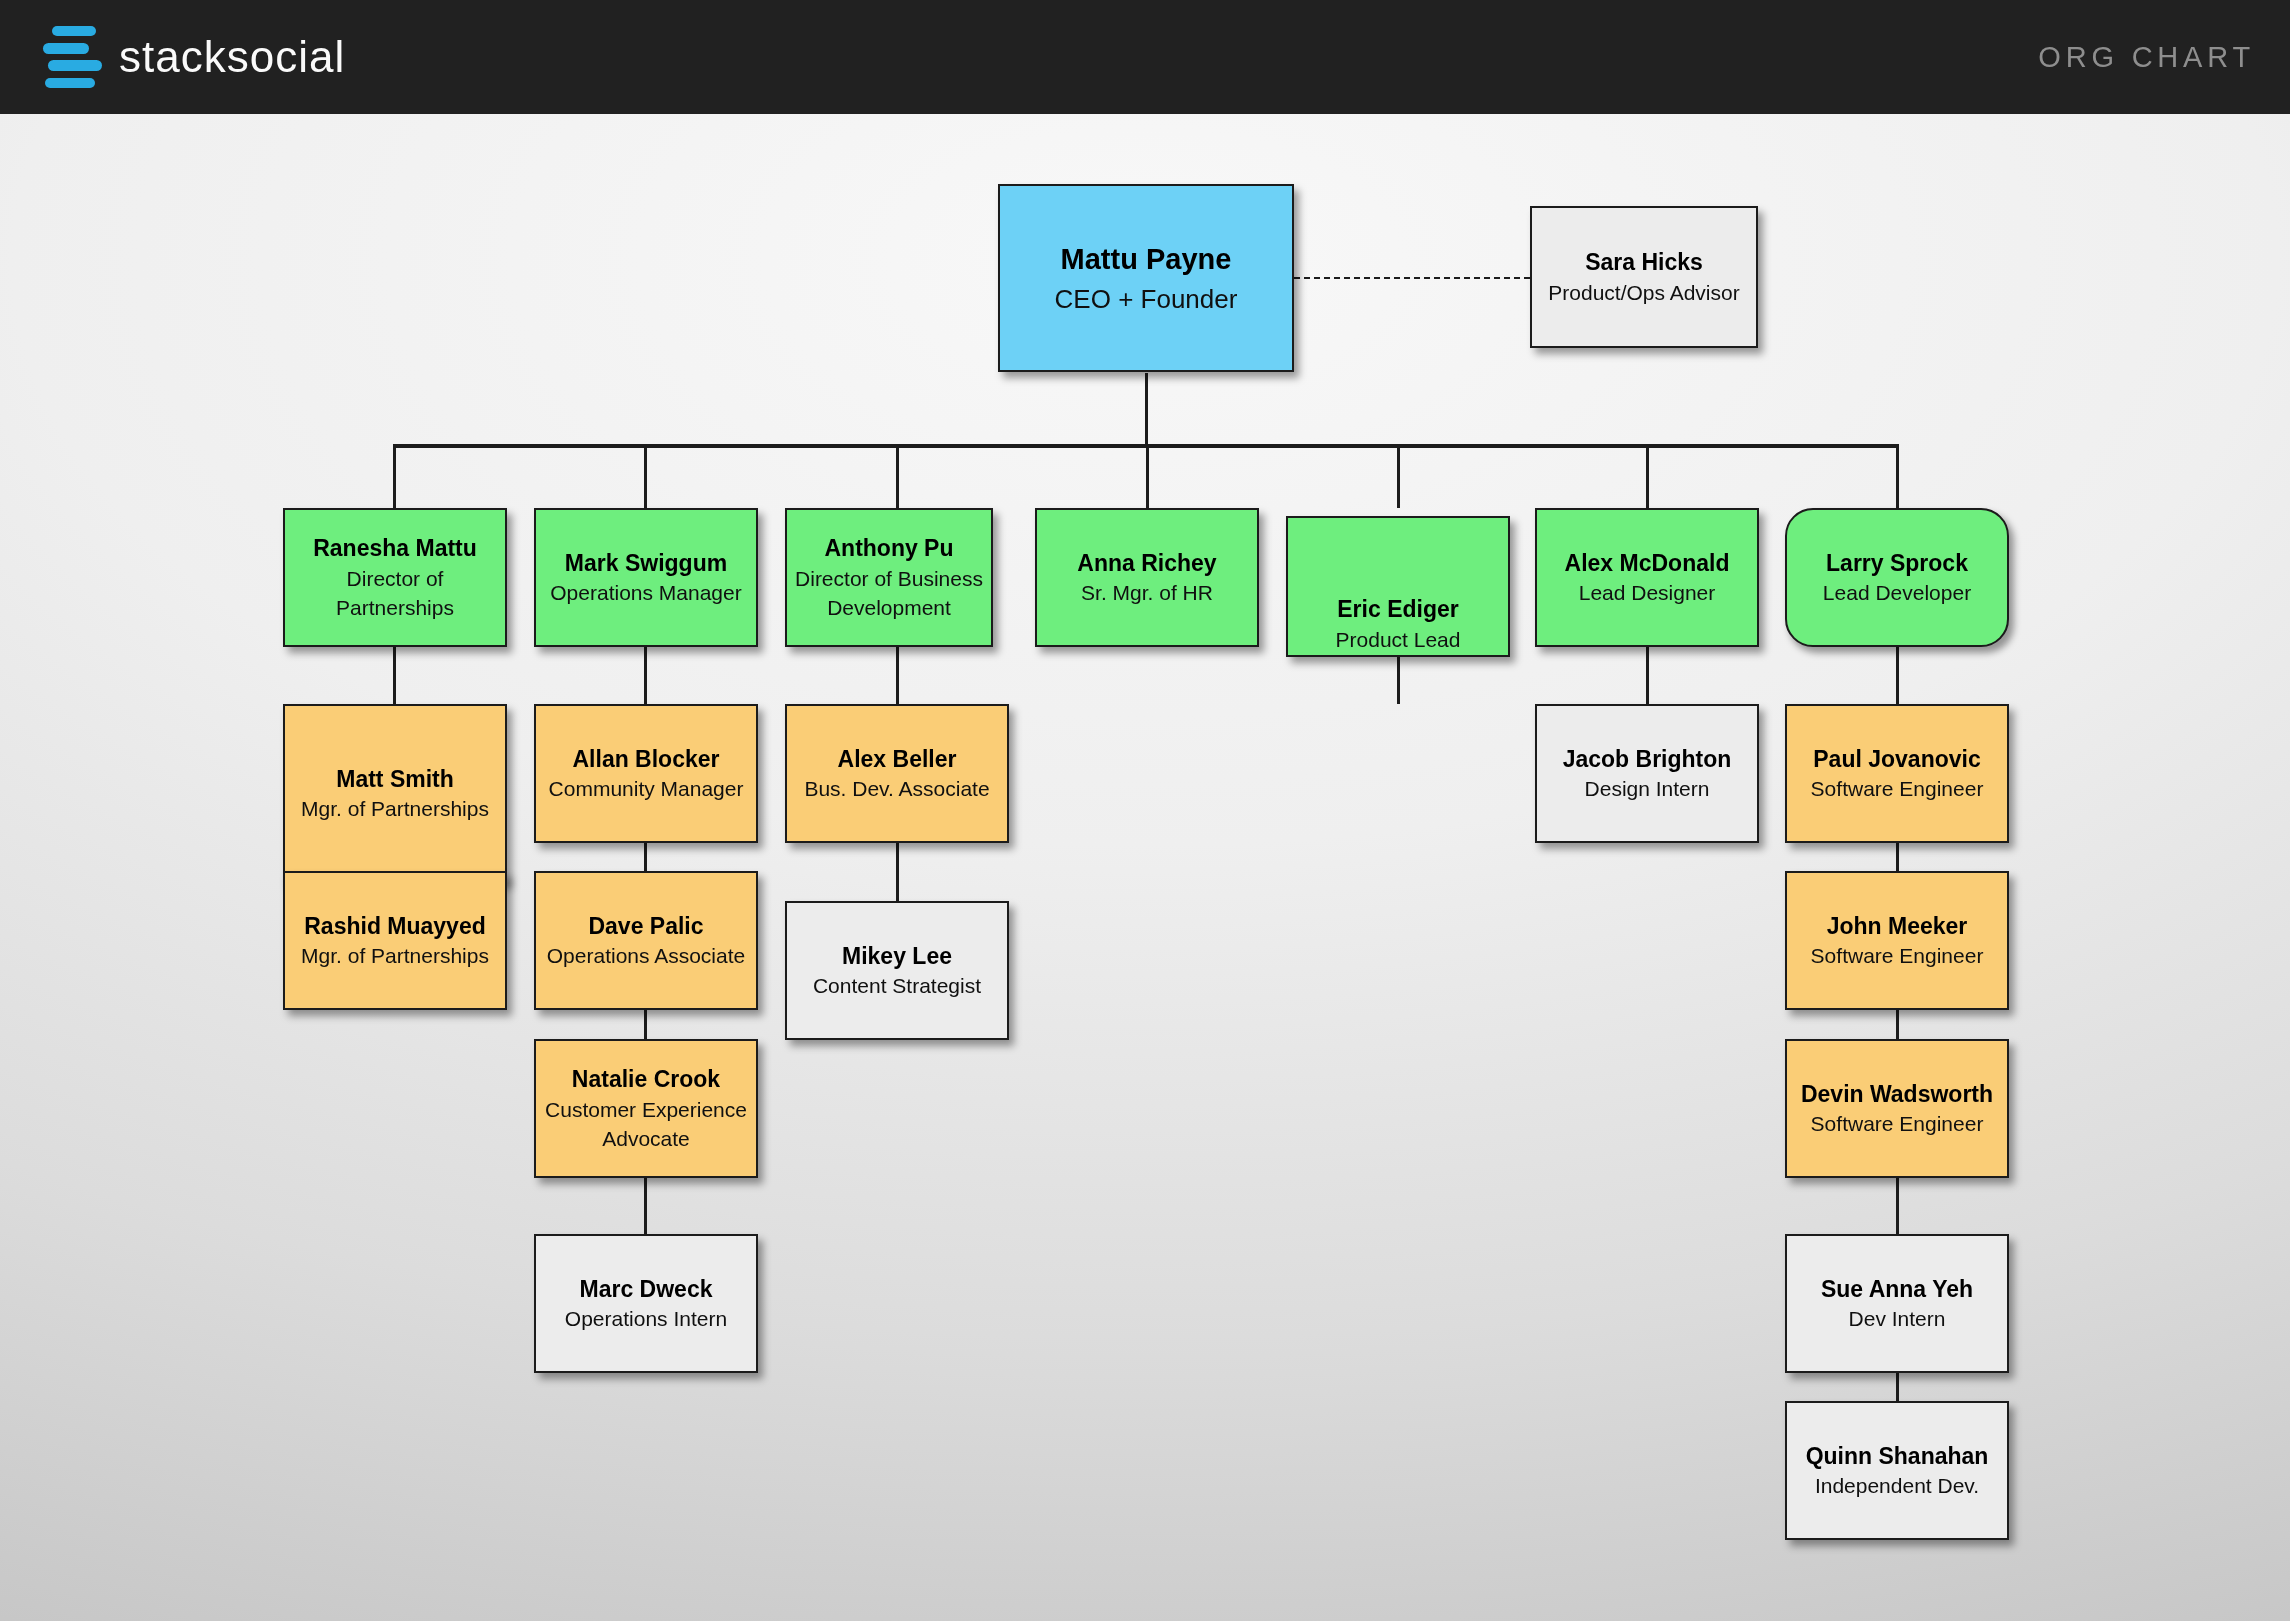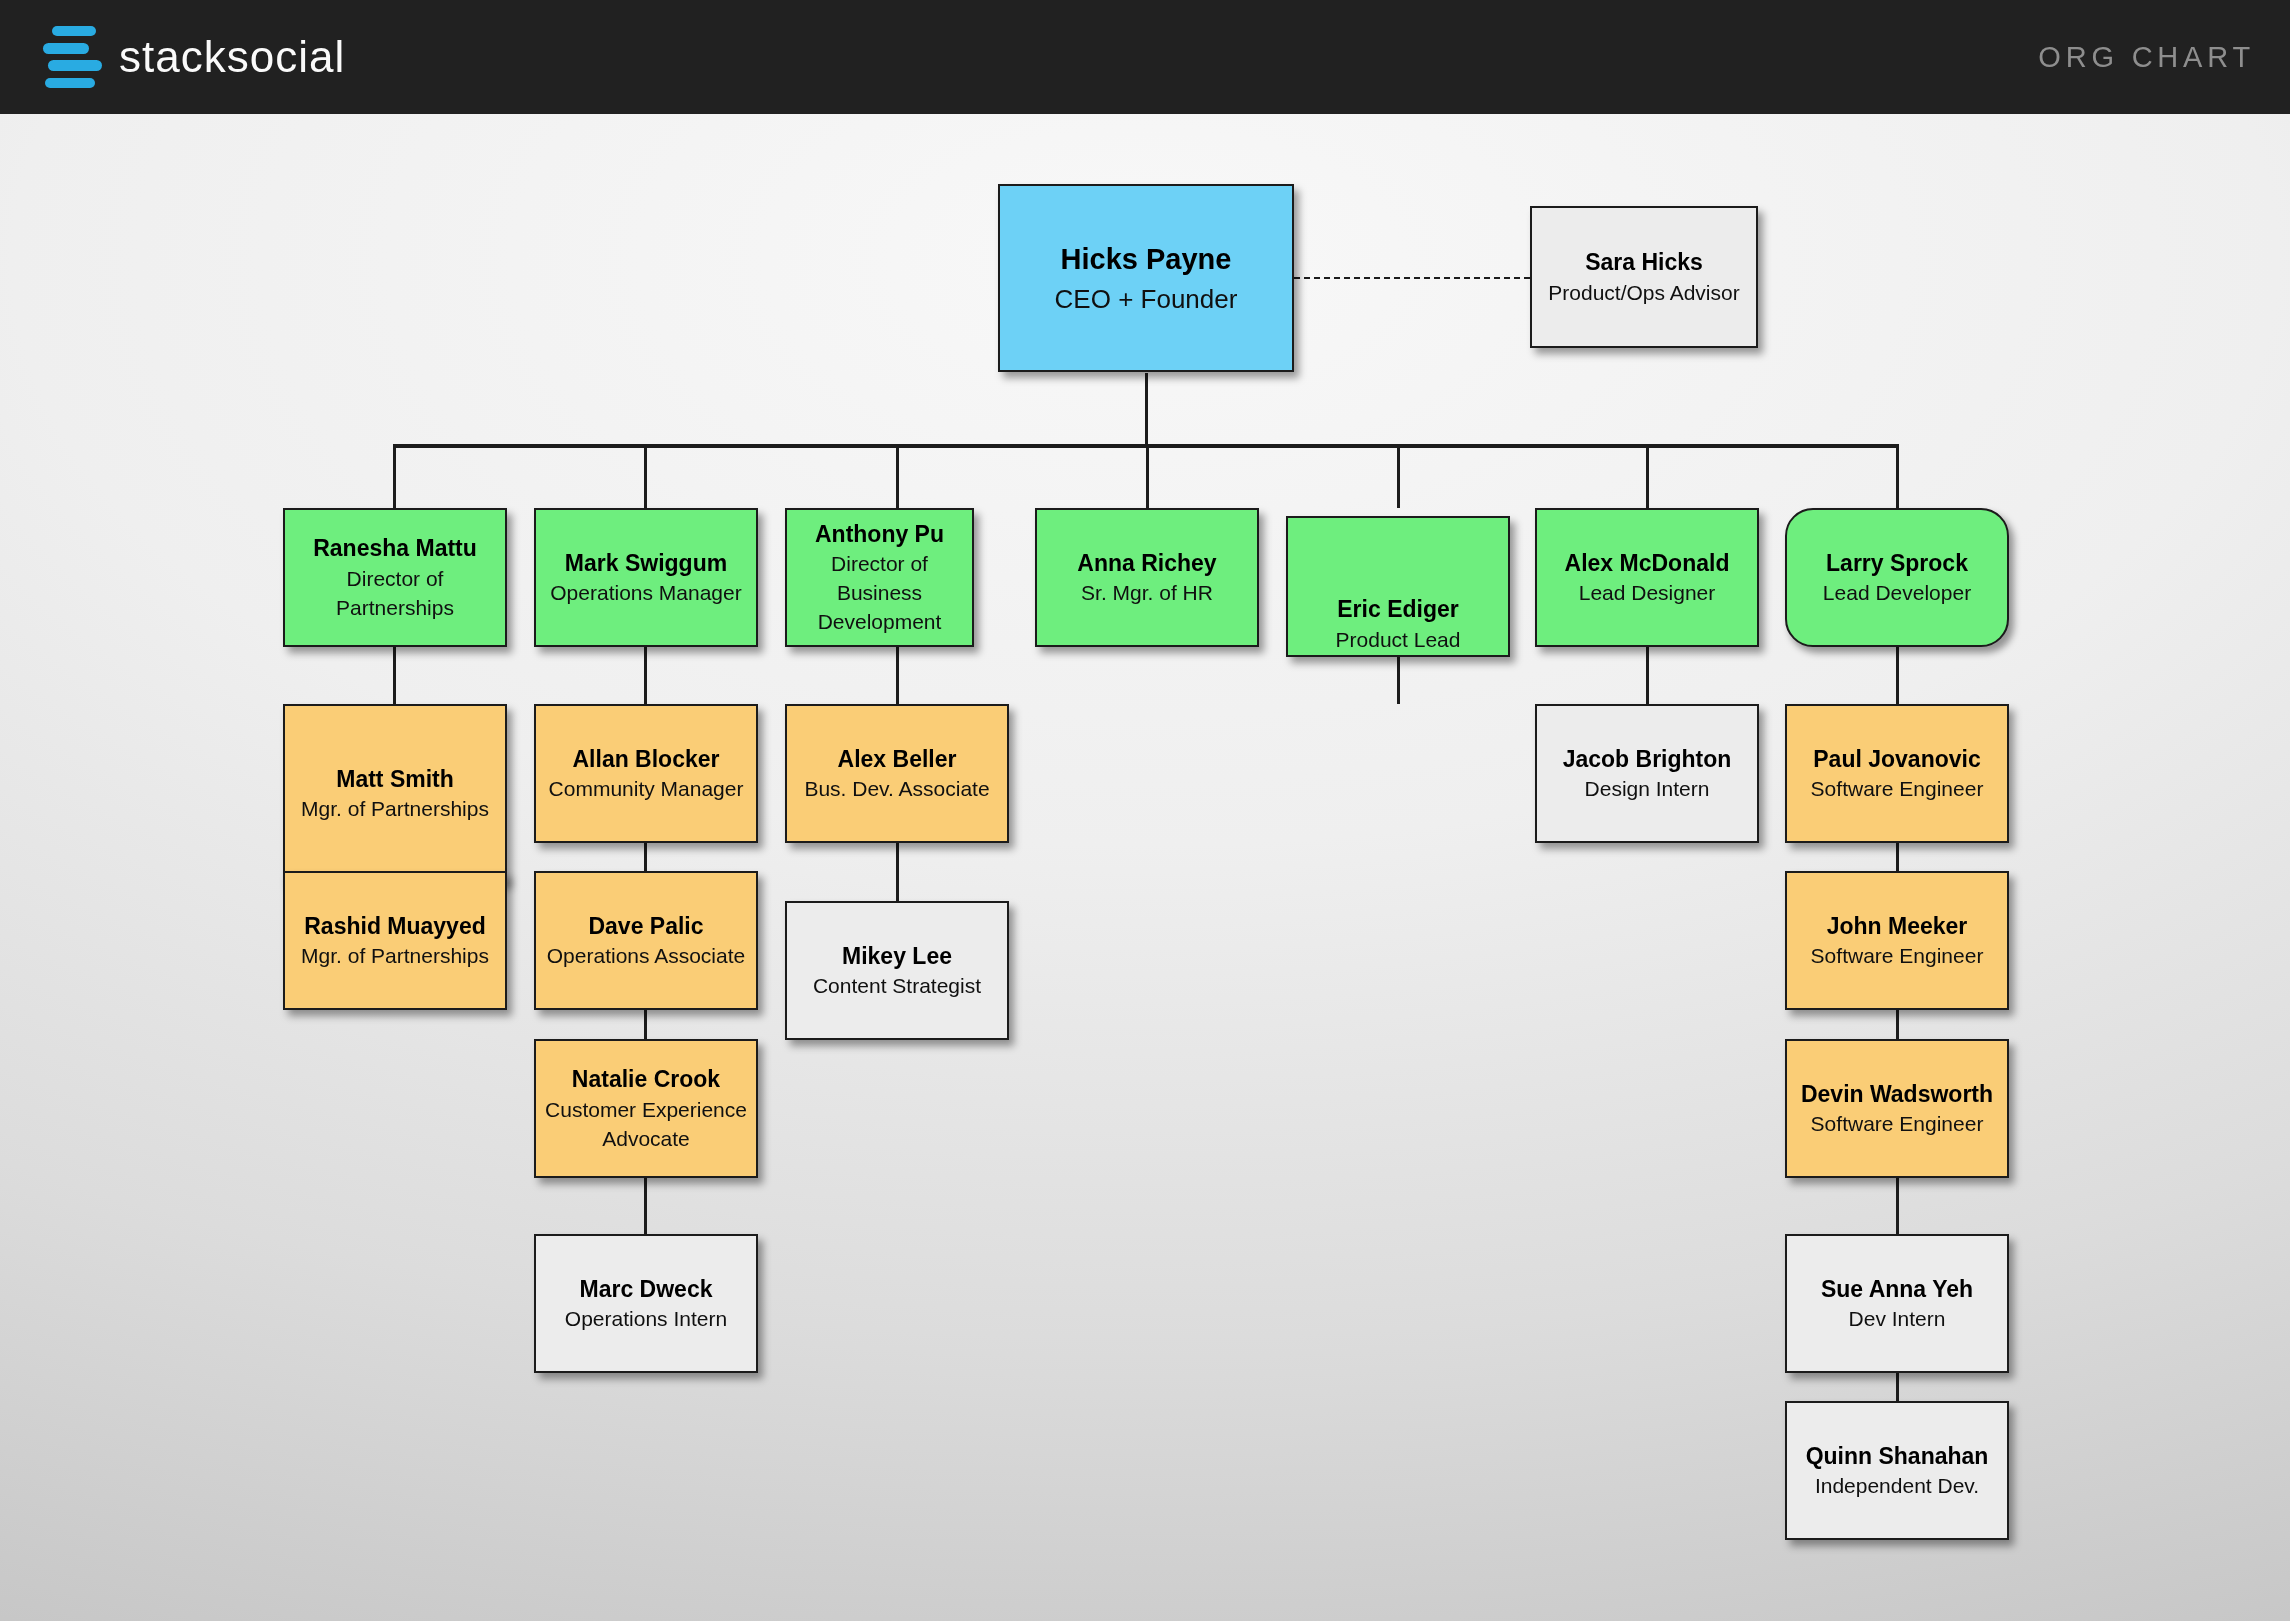--- a/index.html
+++ b/index.html
@@ -64,36 +64,36 @@
       <div class="line" style="left: 644px; top: 843px; width: 2.9px; height: 28px;"></div>
       <div class="line" style="left: 896px; top: 843px; width: 2.9px; height: 58px;"></div>
       <div class="line" style="left: 1896px; top: 843px; width: 2.9px; height: 28px;"></div>
       <div class="line" style="left: 644px; top: 1010px; width: 2.9px; height: 29px;"></div>
       <div class="line" style="left: 1896px; top: 1010px; width: 2.9px; height: 29px;"></div>
       <div class="line" style="left: 644px; top: 1178px; width: 2.9px; height: 56px;"></div>
       <div class="line" style="left: 1896px; top: 1178px; width: 2.9px; height: 56px;"></div>
       <div class="line" style="left: 1896px; top: 1373px; width: 2.9px; height: 28px;"></div>
       <div class="line dashed" style="left: 1294px; top: 277px; width: 236px; height: 0px;"></div>
       <div class="node large" style="left: 998px; top: 184px; width: 296px; height: 188px; background: rgb(109, 209, 246);">
-        <div class="node-name">Hicks Payne</div>
+        <div class="node-name">Mattu Payne</div>
         <div class="node-title">CEO + Founder</div>
       </div>
       <div class="node" style="left: 1530px; top: 206px; width: 228px; height: 142px; background: rgb(236, 236, 236);">
         <div class="node-name">Sara Hicks</div>
         <div class="node-title">Product/Ops Advisor</div>
       </div>
       <div class="node" style="left: 283px; top: 508px; width: 224px; height: 139px; background: rgb(110, 238, 126);">
         <div class="node-name">Ranesha Mattu</div>
         <div class="node-title">Director of Partnerships</div>
       </div>
       <div class="node" style="left: 534px; top: 508px; width: 224px; height: 139px; background: rgb(110, 238, 126); justify-content: center;">
         <div class="node-name">Mark Swiggum</div>
         <div class="node-title">Operations Manager</div>
       </div>
-      <div class="node" style="left: 785px; top: 508px; width: 189px; height: 139px; background: rgb(110, 238, 126); text-align: center;">
+      <div class="node" style="left: 785px; top: 508px; width: 208px; height: 139px; background: rgb(110, 238, 126); text-align: center;">
         <div class="node-name">Anthony Pu</div>
         <div class="node-title">Director of Business Development</div>
       </div>
       <div class="node" style="left: 1035px; top: 508px; width: 224px; height: 139px; background: rgb(110, 238, 126);">
         <div class="node-name">Anna Richey</div>
         <div class="node-title">Sr. Mgr. of HR</div>
       </div>
       <div class="node" style="left: 1286px; top: 516px; width: 224px; height: 141px; background: rgb(110, 238, 126); justify-content: flex-end;">
         <div class="node-name">Eric Ediger</div>
         <div class="node-title">Product Lead</div>

